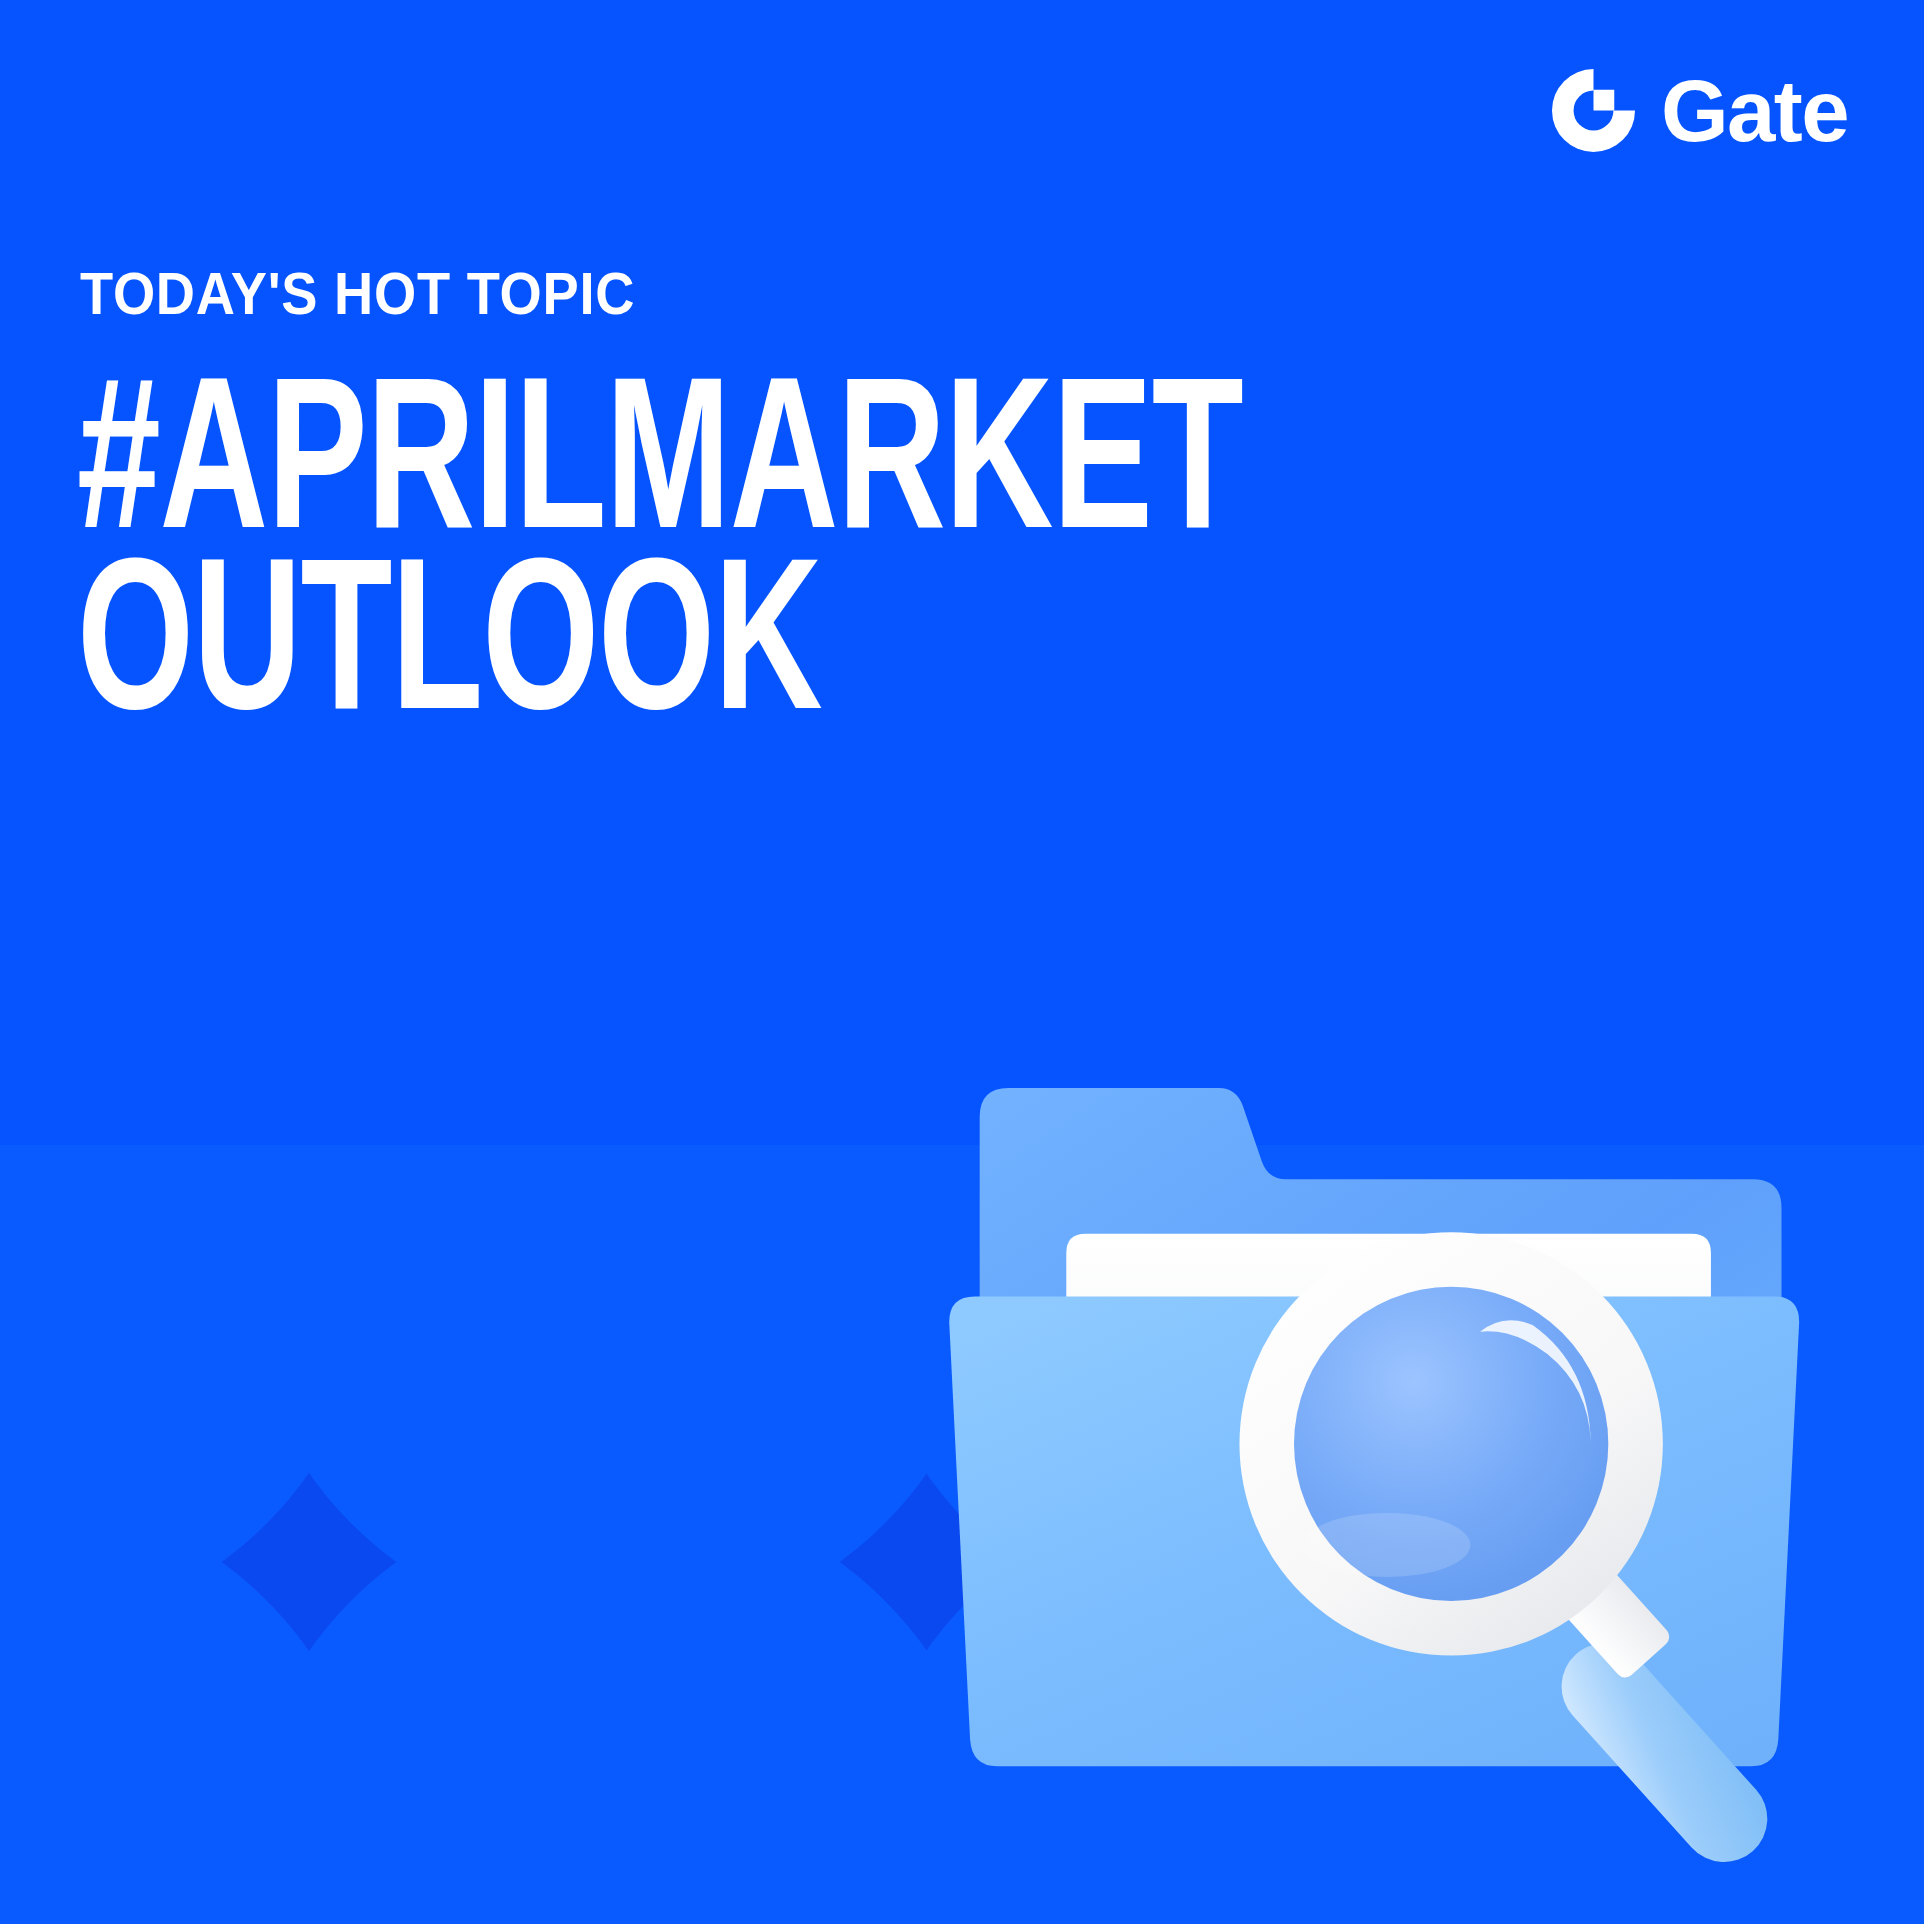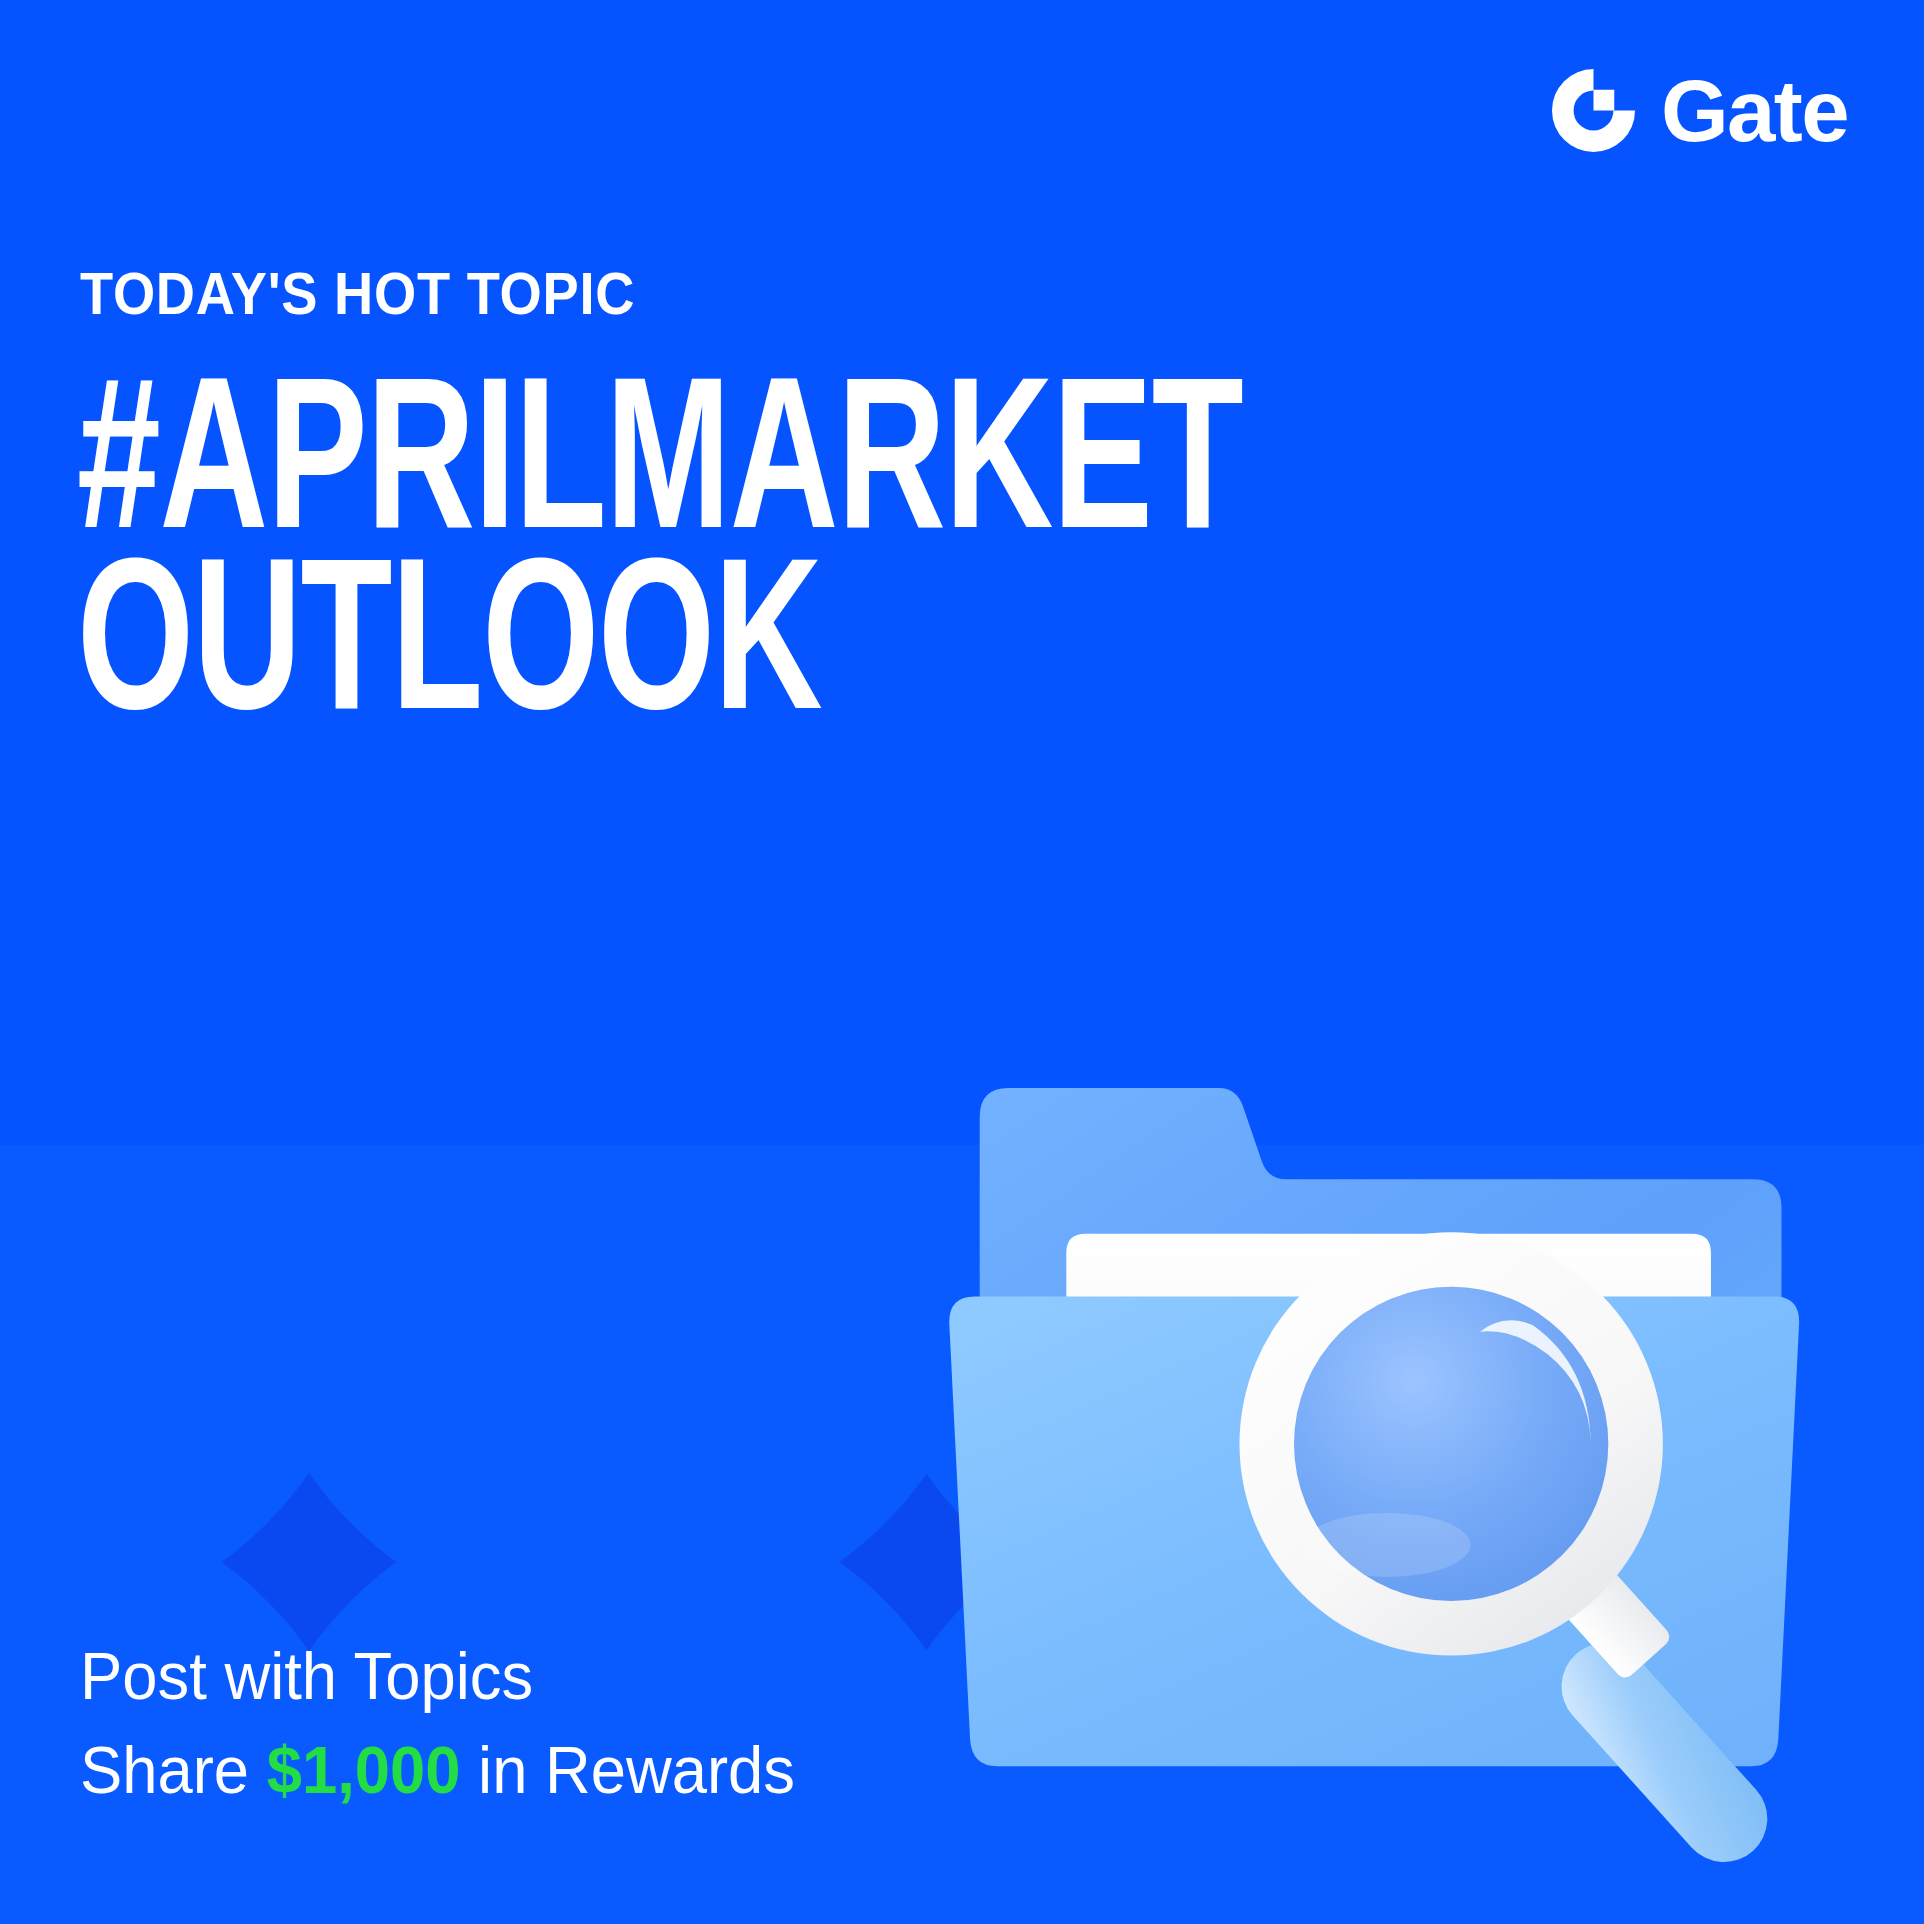--- a/index.html
+++ b/index.html
@@ -198,19 +198,15 @@
 
       <path d="M 742 322
                Q 812 372 814 468
                Q 812 400 760 358
                Q 718 326 676 330
                Q 706 306 742 322 Z" fill="#ffffff" opacity="0.85"></path>
       <ellipse cx="560" cy="596" rx="104" ry="40" fill="#ffffff" opacity="0.16"></ellipse>
     </svg>
   </div>
 
-  <div class="caption">
-    <div class="cap-line">Post with Topics</div>
-    <div class="cap-line"><span>Share </span><span class="cap-amount">$1,000</span><span> in Rewards</span></div>
-  </div>
 
 </div>
 
 
 </body></html>

